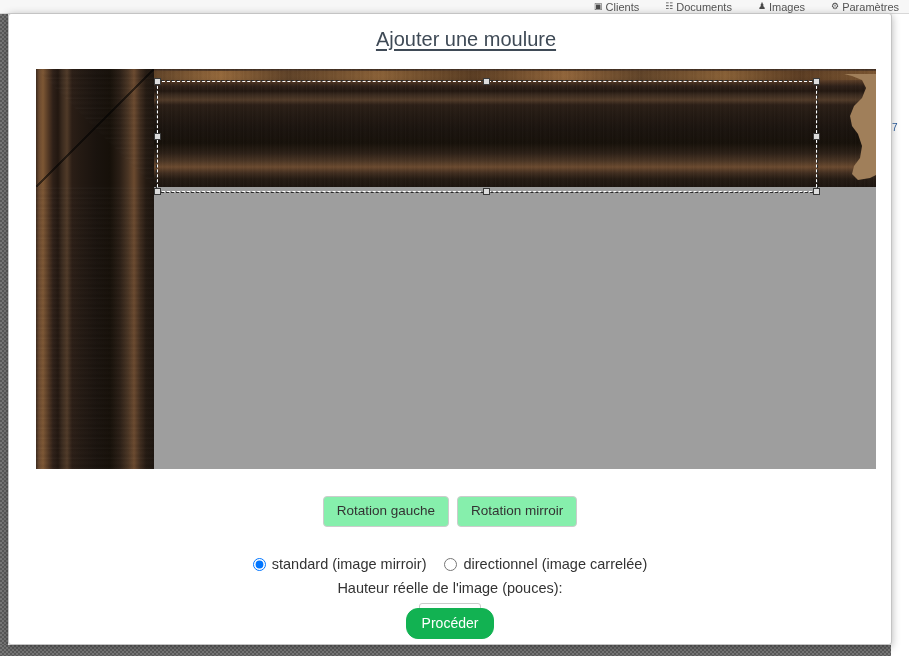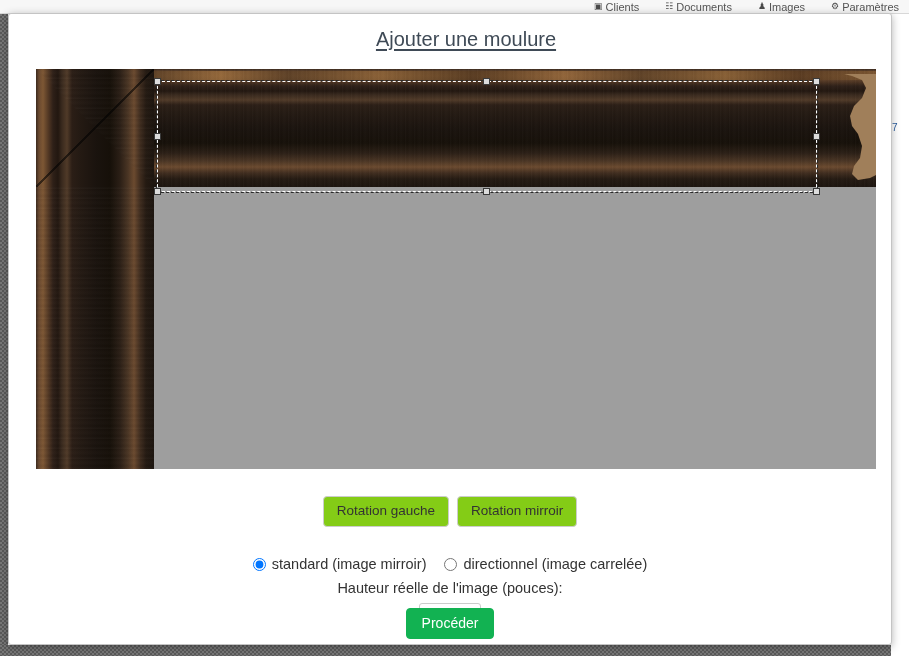--- a/index.html
+++ b/index.html
@@ -288,21 +288,21 @@
     top: 482px;
     left: 0; right: 0;
     display: flex;
     justify-content: center;
     gap: 8px;
   }
   .btn-default {
     font-family: "Liberation Sans", sans-serif;
     font-size: 13.5px;
     color: #333333;
-    background: #84cc16;
+    background: #86efac;
     border: 1px solid #cccccc;
     border-radius: 4px;
     padding: 7px 13px;
     line-height: 1.1;
     cursor: pointer;
   }
 
   #options-row {
     position: absolute;
     top: 542px;
@@ -357,21 +357,21 @@
     left: 0; right: 0;
     display: flex;
     justify-content: center;
   }
   #proceed-button {
     font-family: "Liberation Sans", sans-serif;
     font-size: 14px;
     color: #ffffff;
     background: #12b252;
     border: 1px solid #12b252;
-    border-radius: 4px;
+    border-radius: 12px;
     padding: 7px 15px;
     line-height: 1.1;
     cursor: pointer;
   }
 </style>
 </head>
 <body>
 
 <div id="page-backdrop">
 

